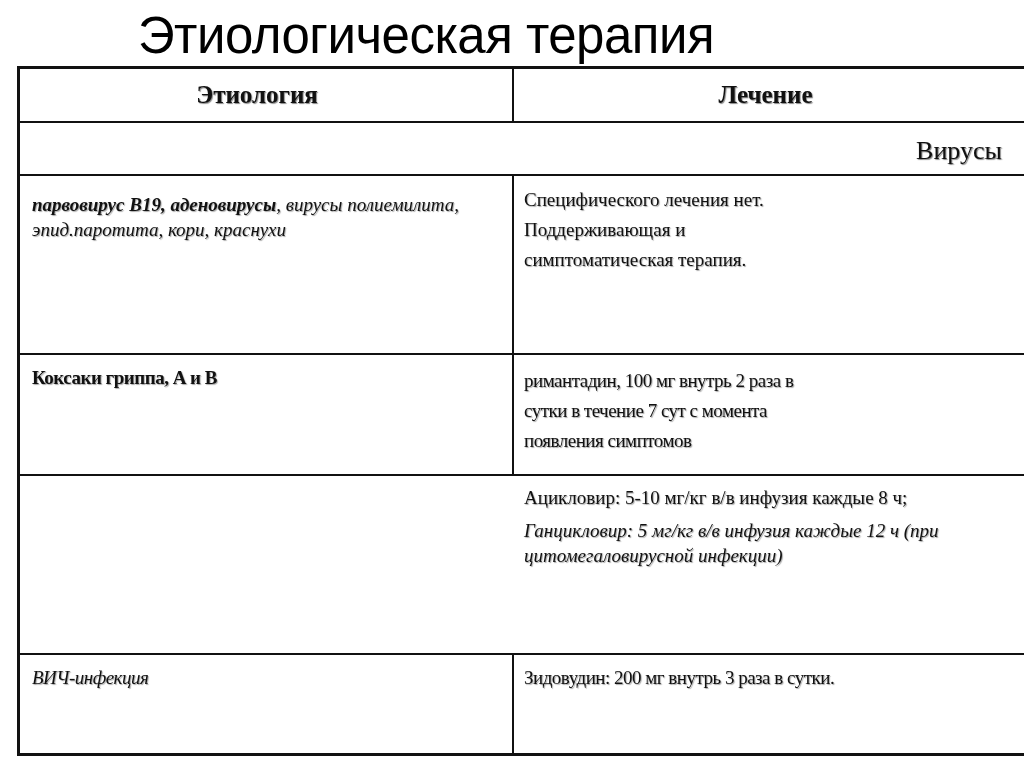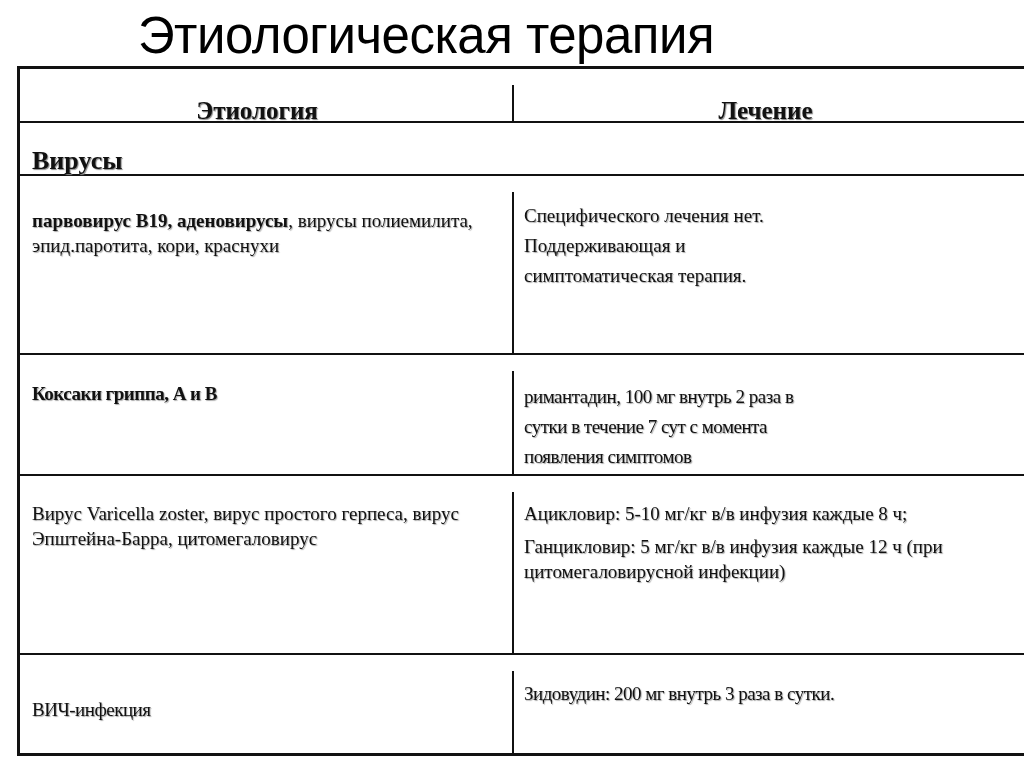--- a/index.html
+++ b/index.html
@@ -44,47 +44,46 @@
       border-bottom: 2px solid #111;
       box-sizing: border-box;
     }
     .row.last { border-bottom: none; }
     .cell {
       position: absolute;
       top: 0;
       bottom: 0;
       box-sizing: border-box;
       padding: 6px 12px 0 12px;
-      margin-top: 16px;
     }
     .cell.left { left: 0; width: 494px; border-right: 2px solid #111; }
     .cell.right { left: 494px; right: 0; padding-left: 10px; }
     .cell.full { left: 0; right: 0; }
     .hdr {
       font-weight: bold;
       font-size: 25px;
       text-align: center;
       text-shadow: 1px 1px 1px #888;
       padding-top: 12px;
     }
     .section {
-      text-align: left;
-      font-weight: bold;
+      text-align: right;
+      font-weight: normal;
       font-size: 26px;
-      padding-top: 7px;
+      padding-top: 13px;
       text-shadow: 1px 1px 1px #888;
       width: 994px;
     }
     .txt {
       font-size: 19px;
       line-height: 25px;
       text-shadow: 1px 1px 1px #aaa;
     }
     .txt p { margin: 0; }
-    .txt .gap { margin-top: 8px; }
+    .txt .gap { margin-top: 8px; font-style: italic; }
     .spaced p { line-height: 36px; margin-top: -6px; }
     .spaced p:first-child { margin-top: -2px; }
     .narrow {
       font-family: "Liberation Serif", serif;
       font-size: 19px;
       letter-spacing: -0.5px;
     }
     b { font-weight: bold; }
   </style>
 </head>
@@ -119,31 +118,28 @@
       <b>Коксаки гриппа, А и В</b>
     </div>
     <div class="cell right txt narrow spaced" style="padding-top:10px;">
       <p>римантадин, 100 мг внутрь 2 раза в</p>
       <p>сутки в течение 7 сут с момента</p>
       <p>появления симптомов</p>
     </div>
   </div>
 
   <div class="row" style="top:407px; height:179px;">
-    <div class="cell left txt" style="padding-top:9px; padding-right:50px;">
-      <p>Вирус Varicella zoster, вирус простого герпеса, вирус Эпштейна-Барра, цитомегаловирус</p>
-    </div>
     <div class="cell right txt" style="padding-top:9px; padding-right:14px;">
       <p>Ацикловир: 5-10 мг/кг в/в инфузия каждые 8 ч;</p>
       <p class="gap">Ганцикловир: 5 мг/кг в/в инфузия каждые 12 ч (при цитомегаловирусной инфекции)</p>
     </div>
   </div>
 
   <div class="row last" style="top:586px; height:101px;">
-    <div class="cell left txt narrow" style="padding-top:26px;">
+    <div class="cell left txt narrow" style="padding-top:10px;font-style:italic;">
       <p>ВИЧ-инфекция</p>
     </div>
     <div class="cell right txt narrow" style="padding-top:10px;">
       <p>Зидовудин: 200 мг внутрь 3 раза в сутки.</p>
     </div>
   </div>
 
 </div>
 
 </body></html>

